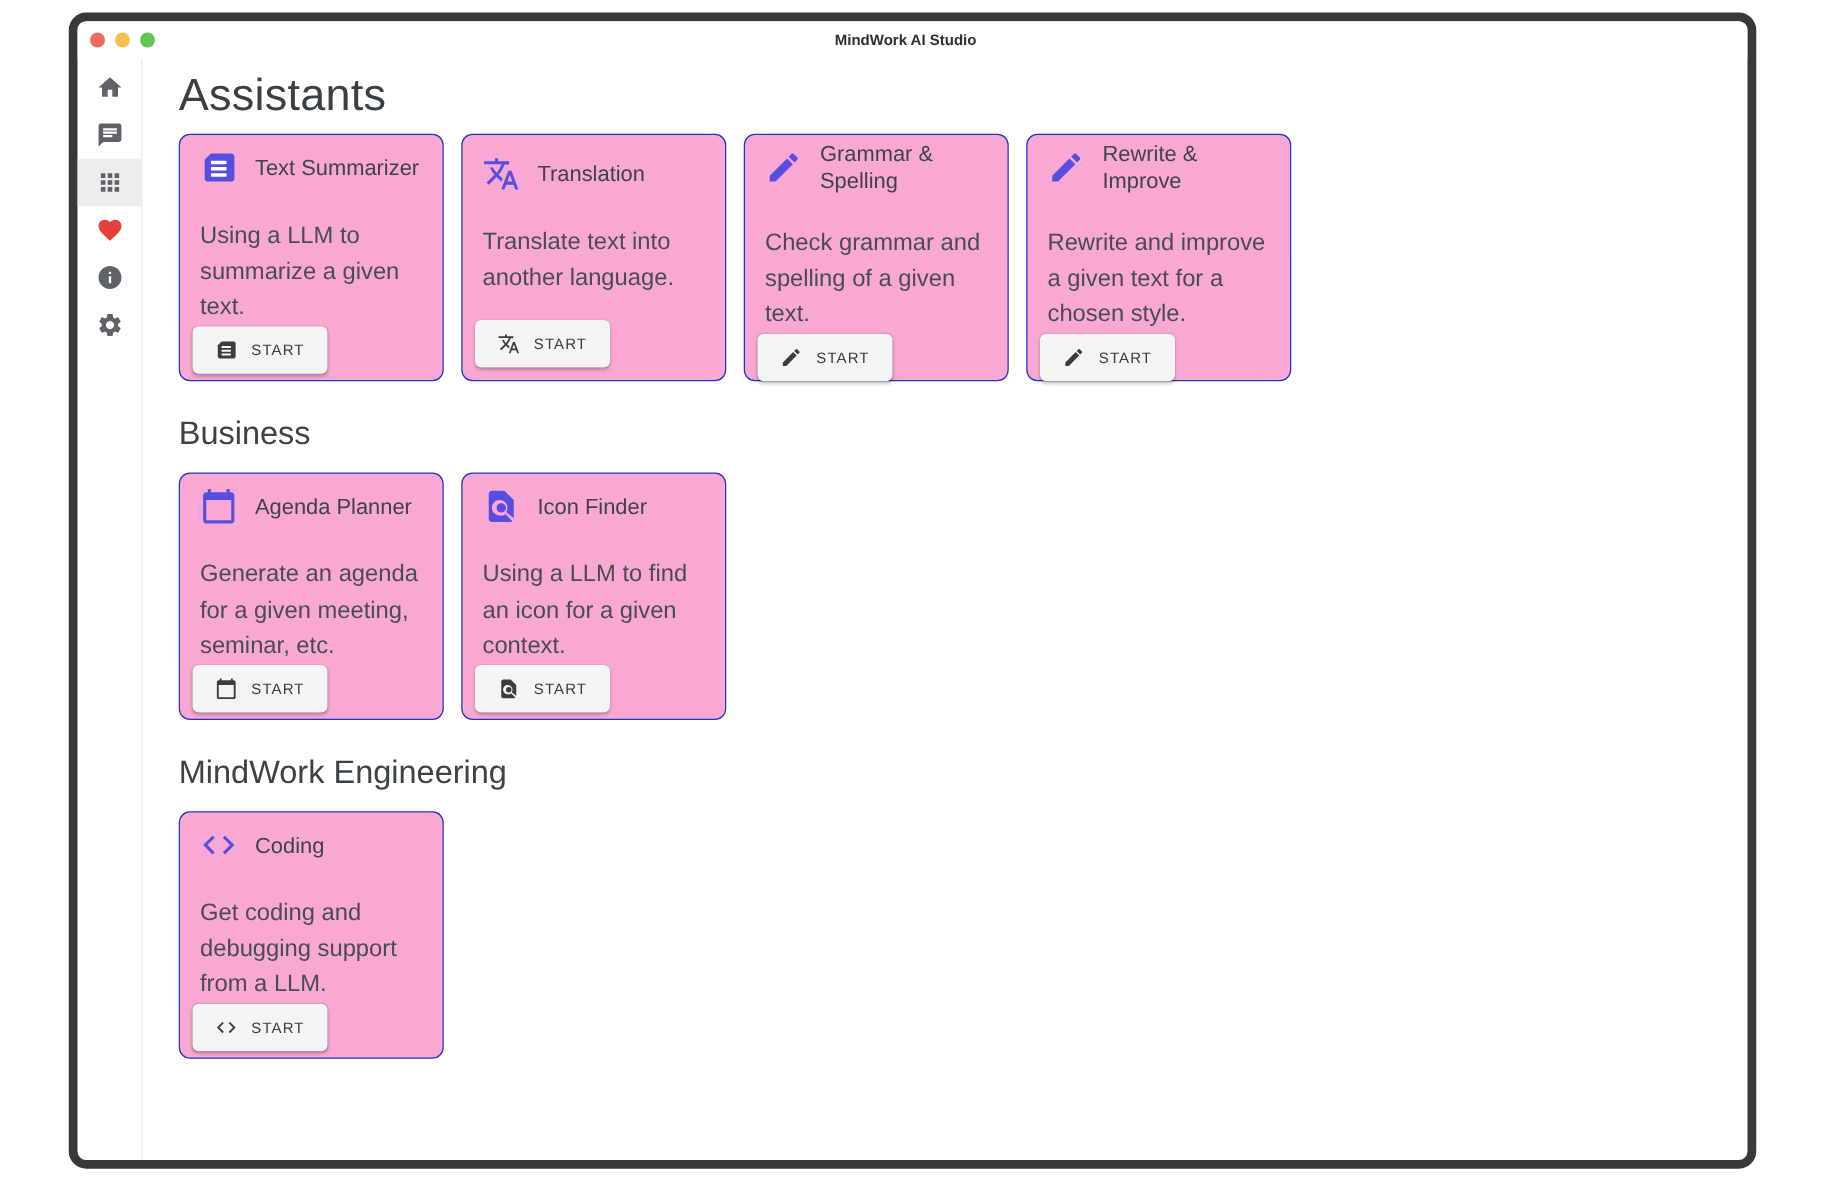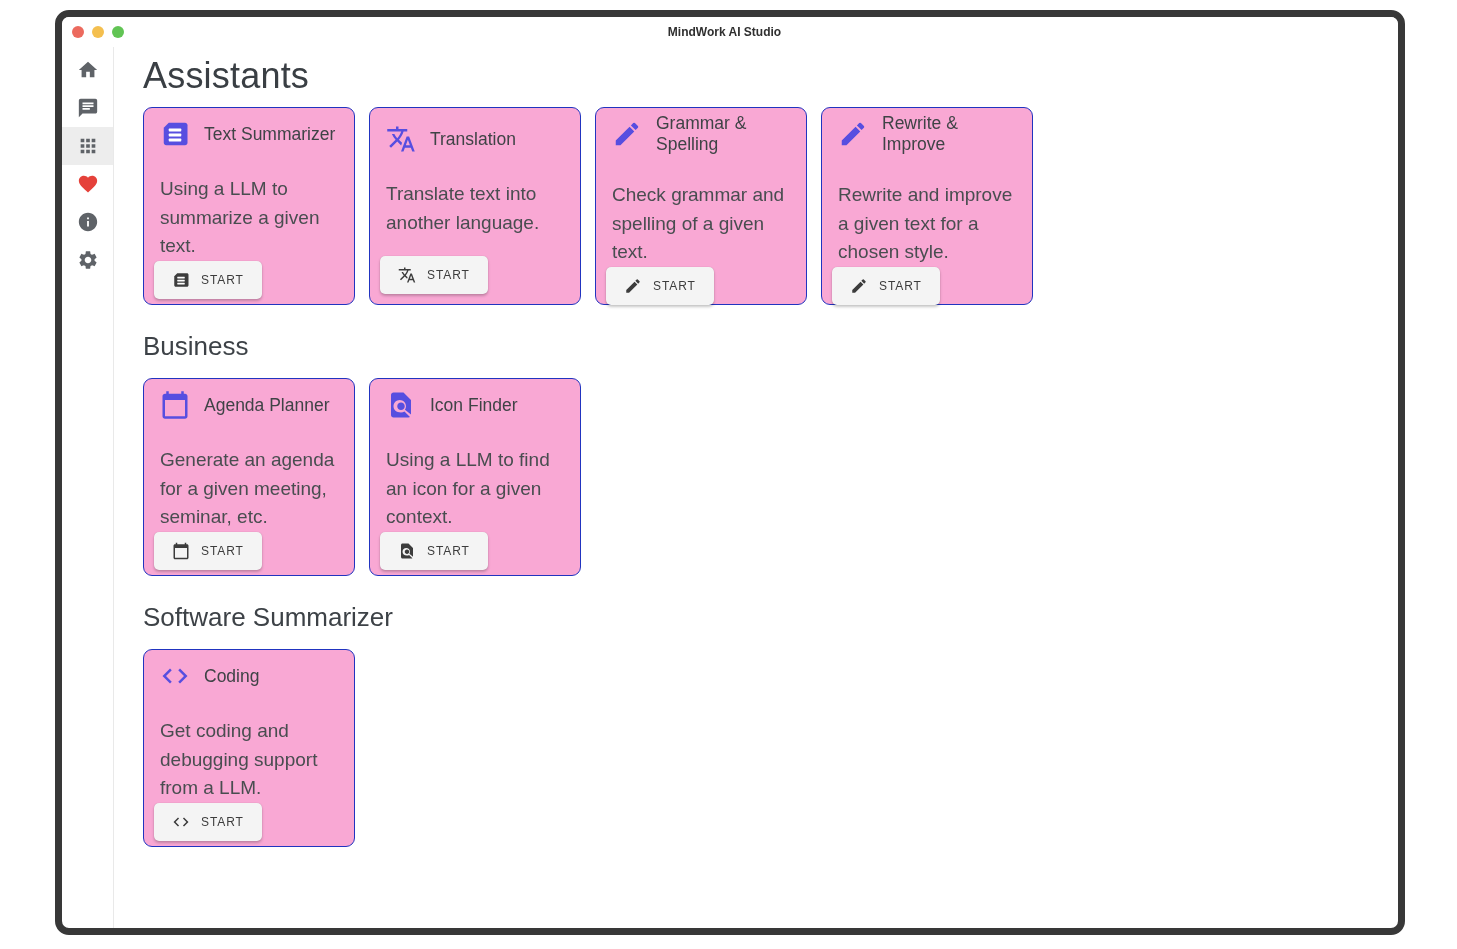--- a/index.html
+++ b/index.html
@@ -262,21 +262,21 @@
           <button class="start-btn">
             <svg>
                 <use href="#i-find"></use>
               </svg>
             <span>START</span>
           </button>
         </div>
 
       </div>
 
-      <h2 class="section-title">Software Summarizer</h2>
+      <h2 class="section-title">MindWork Engineering</h2>
       <div class="card-row">
 
         <div class="card">
           <div class="card-head">
             <span class="big-icon"><svg>
                   <use href="#i-code"></use>
                 </svg></span>
             <span class="card-title">Coding</span>
           </div>
           <p class="card-desc">Get coding and debugging support from a LLM.</p>

